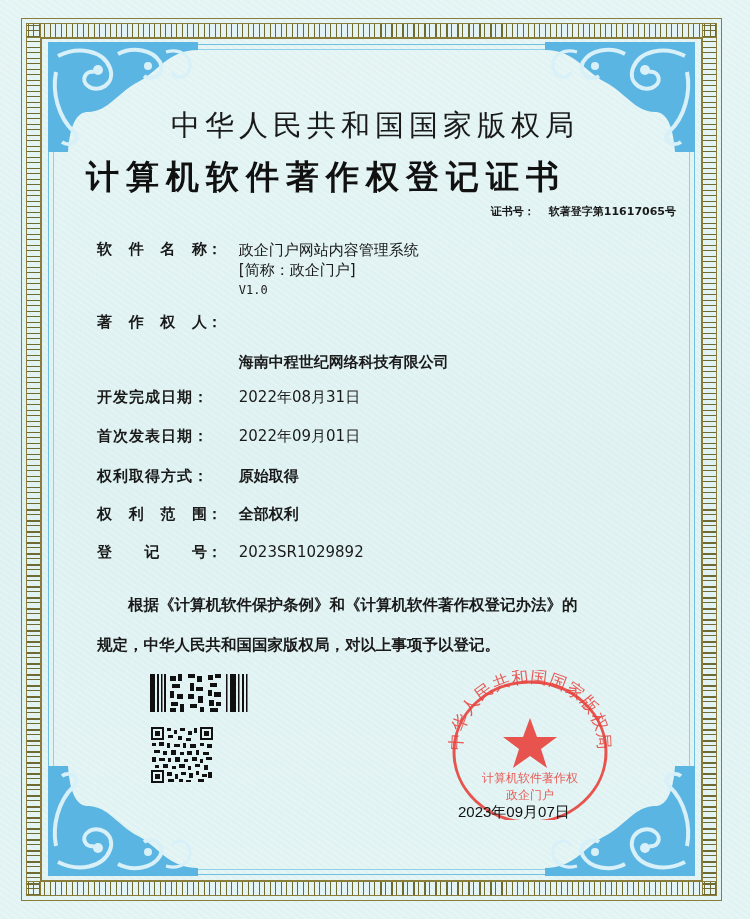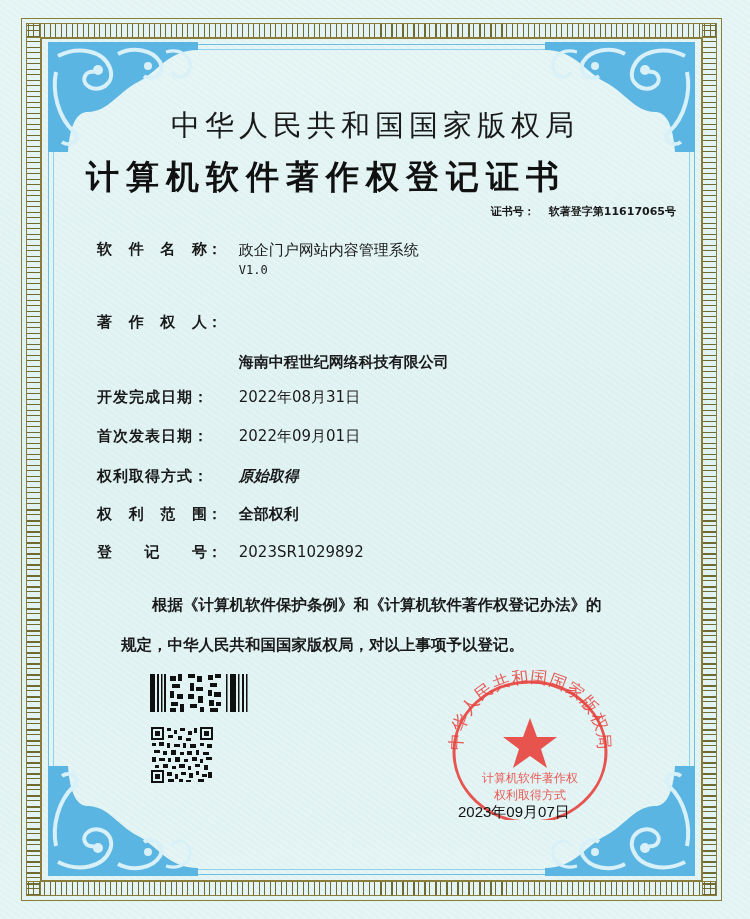--- a/index.html
+++ b/index.html
@@ -71,21 +71,21 @@
   .cert-no .lbl { margin-right:14px; }
 
   .field { position:absolute; left:97px; font-size:15px; color:#1a1a1a; }
   .field .label { display:inline-block; width:137px; font-weight:bold; letter-spacing:1px; }
   .field .value { display:inline-block; vertical-align:top; font-weight:normal; }
   .mono { font-family:"DejaVu Sans Mono", monospace; font-size:12px; }
   .label-wrap { display:inline-block; width:137px; vertical-align:top; }
 
   .para {
     position:absolute; left:97px; width:580px; font-size:15.5px; color:#1a1a1a;
-    font-weight:bold; line-height:40px;margin-left:24px;
+    font-weight:bold; line-height:40px;
   }
   .para .p1 { text-indent:31px; }
 
   .barcode { position:absolute; left:150px; top:674px; width:108px; height:38px; }
   .qrcode  { position:absolute; left:150px; top:726px; width:64px; height:58px; }
 
   .seal { position:absolute; left:440px; top:670px; width:180px; height:150px; }
   .issue-date {
     position:absolute; left:458px; top:803px; font-size:15px; color:#111;
     font-family:"Liberation Sans", sans-serif;
@@ -153,20 +153,21 @@
   <span class="label-wrap">
     <span style="display:inline-flex; width:110px; justify-content:space-between; font-weight:bold;">
       <span>软</span>
       <span>件</span>
       <span>名</span>
       <span>称</span>
     </span><span style="font-weight:bold;">：</span>
   </span>
   <span class="value" style="line-height:20px;">
     <span style="display:block;text-align:center;">政企门户网站内容管理系统</span>
+    <span style="display:block;">[简称：政企门户]</span>
     <span style="display:block;" class="mono">V1.0</span>
   </span>
 </div>
 
 <div class="field" style="top:313px;">
   <span class="label-wrap">
     <span style="display:inline-flex; width:110px; justify-content:space-between; font-weight:bold;">
       <span>著</span>
       <span>作</span>
       <span>权</span>
@@ -181,21 +182,21 @@
   <span class="value">2022年08月31日</span>
 </div>
 
 <div class="field" style="top:427px;">
   <span class="label">首次发表日期：</span>
   <span class="value">2022年09月01日</span>
 </div>
 
 <div class="field" style="top:467px;">
   <span class="label">权利取得方式：</span>
-  <span class="value" style="font-weight:bold;font-style:italic;">原始取得</span>
+  <span class="value" style="font-weight:bold;">原始取得</span>
 </div>
 
 <div class="field" style="top:505px;">
   <span class="label-wrap">
     <span style="display:inline-flex; width:110px; justify-content:space-between; font-weight:bold;">
       <span>权</span>
       <span>利</span>
       <span>范</span>
       <span>围</span>
     </span><span style="font-weight:bold;">：</span>
@@ -324,16 +325,16 @@
     <path id="sealArc" d="M28 100 A68 62 0 1 1 152 100"></path>
   </defs>
   <ellipse cx="90" cy="82" rx="76" ry="70" fill="none" stroke="#e8413c" stroke-width="3" opacity="0.9"></ellipse>
   <text font-size="17" fill="#e8413c" opacity="0.85" font-family="DejaVu Sans, sans-serif">
     <textPath href="#sealArc" startOffset="50%" text-anchor="middle" letter-spacing="1">中华人民共和国国家版权局</textPath>
   </text>
   <polygon points="90,48 97,67 117,67 101,79 107,98 90,86 73,98 79,79 63,67 83,67" fill="#e8413c" opacity="0.9"></polygon>
 </svg>
 <div style="position:absolute; left:440px; top:770px; width:180px; text-align:center; color:#e8413c; opacity:0.85; font-size:12px; line-height:17px;">
   <div>计算机软件著作权</div>
-  <div>权利取得方式</div>
+  <div>政企门户</div>
 </div>
 
 <div class="issue-date">2023年09月07日</div>
 
 </body></html>

